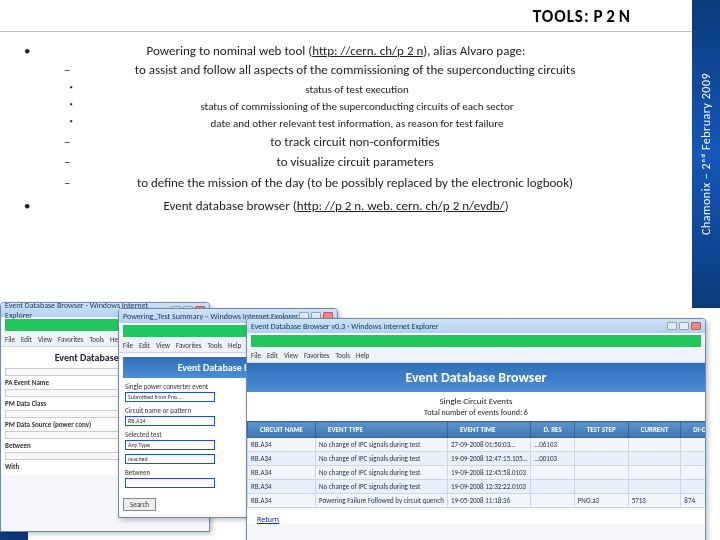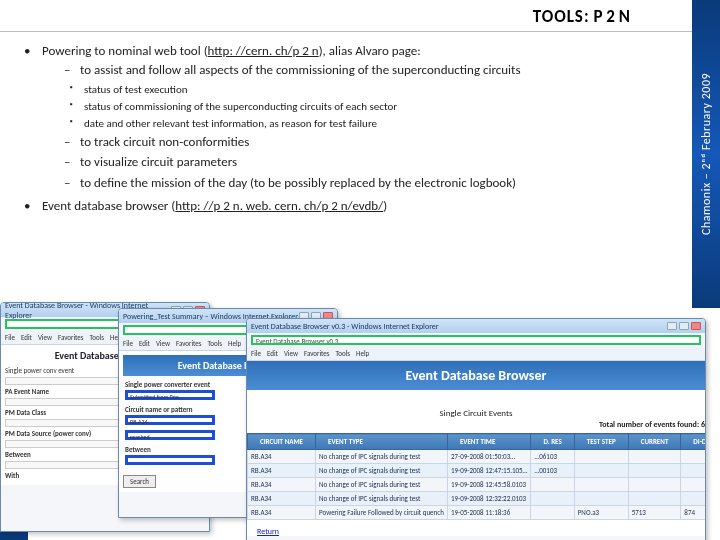--- a/index.html
+++ b/index.html
@@ -18,21 +18,21 @@
     font-size: 17px;
     font-weight: bold;
   }
   .header .tools-label { font-variant: small-caps; letter-spacing: 1px; }
   .content {
     padding: 10px 90px 6px 24px;
     font-size: 13px;
     color: #222;
     line-height: 1.45;
   }
-  ul.top { list-style: none; }
+  ul.top { list-style: none; text-align: center; }
   ul.top > li { position: relative; padding-left: 18px; margin-bottom: 4px; }
   ul.top > li::before { content: "•"; position: absolute; left: 0; top: 0; }
   ul.dash { list-style: none; margin-left: 22px; }
   ul.dash > li { position: relative; padding-left: 16px; margin-bottom: 2px; }
   ul.dash > li::before { content: "–"; position: absolute; left: 0; top: 0; }
   ul.box { list-style: none; margin-left: 28px; font-size: 11px; }
   ul.box > li { position: relative; padding-left: 14px; margin-bottom: 1px; }
   ul.box > li::before { content: "▪"; position: absolute; left: 0; top: 0; font-size: 8px; }
   .underline { text-decoration: underline; }
 
@@ -88,41 +88,41 @@
   .win .titlebar .wbtn.close { background:#e88; border-color:#c55; }
   .win .toolbar {
     background:#eef3fa;
     border-bottom:1px solid #cbd6e4;
     padding:2px 4px;
     font-size:7px;
     color:#333;
     display:flex; gap:6px;
   }
   .win .addr {
-    background:#fff; border:2px solid #22c55e; margin:2px 4px; height:10px;
+    background:#fff; border:6px solid #22c55e; margin:2px 4px; height:10px;
     font-size:7px; padding:0 3px; color:#444; overflow:hidden; white-space:nowrap;
   }
   .win .body { background:#fff; padding:4px; font-size:7px; color:#333; }
 
   
   #win1 { left: 0px;  top: 0px;  width: 210px; height: 230px; z-index:1; }
   #win2 { left: 118px; top: 6px; width: 220px; height: 210px; z-index:2; }
   #win3 { left: 246px; top: 16px;  width: 460px; height: 232px; z-index:3; }
 
   
   .w2-banner { background: linear-gradient(#2e6fb8,#4c8ed6); color:#fff; text-align:center; padding:4px 0; font-size:10px; font-weight:bold; }
   .w2-section { margin:4px 2px; }
-  .w2-label { font-weight:bold; font-size:7px; margin-bottom:1px; }
-  .w2-input { border:3px solid #1d4ed8; background:#fff; height:10px; width:90px; font-size:6px; padding:0 2px; display:inline-block; }
+  .w2-label { font-weight:normal; font-size:7px; margin-bottom:1px; }
+  .w2-input { border:1px solid #1d4ed8; background:#fff; height:10px; width:90px; font-size:6px; padding:0 2px; display:inline-block; }
   .w2-btn { display:inline-block; border:1px solid #888; background:#eee; padding:1px 6px; font-size:7px; margin-top:4px; }
 
   
   .w3-banner { background: linear-gradient(#2e6fb8,#4c8ed6); color:#fff; text-align:center; padding:6px 0; font-size:14px; font-weight:bold; }
-  .w3-sub { text-align:center; font-size:9px; padding:17px 0 1px; color:#222; }
-  .w3-count { text-align:right; font-size:8px; padding-bottom:4px; color:#222;font-weight:bold; }
+  .w3-sub { text-align:center; font-size:9px; padding:3px 0 1px; color:#222; }
+  .w3-count { text-align:center; font-size:8px; padding-bottom:4px; color:#222; }
   table.evt { width:96%; margin:0 auto; border-collapse:collapse; font-size:7px; }
   table.evt th { background: linear-gradient(#5c93cc,#3f78b5); color:#fff; padding:3px 12px; border:1px solid #39659a; font-size:7px; text-align:left; white-space:nowrap; }
   table.evt td { background:#f2f6fb; border:1px solid #cbd6e4; padding:2px 3px; color:#235; white-space:nowrap; }
   table.evt tr:nth-child(even) td { background:#e8f0f9; }
   .w3-return { margin:6px 10px; }
   .w3-return a { color:#12c; text-decoration:underline; font-size:8px; }
 
   
   .w1-blur { filter: blur(.4px); color:#888; line-height:1.3; }
   .w1-box { border:1px solid #ccc; background:#f8f8f8; height:8px; margin:2px 0; width:80%; }
@@ -177,21 +177,20 @@
     <div class="toolbar">
       <span>File</span>
       <span>Edit</span>
       <span>View</span>
       <span>Favorites</span>
       <span>Tools</span>
       <span>Help</span>
     </div>
     <div class="body w1-blur">
       <div style="font-size:10px;color:#223;font-weight:bold;text-align:center;margin-bottom:4px;">Event Database Browser</div>
-      <div>Single power conv event</div>
       <div class="w1-box"></div>
       <div style="font-weight:bold">PA Event Name</div>
       <div class="w1-box"></div>
       <div style="font-weight:bold">PM Data Class</div>
       <div class="w1-box"></div>
       <div style="font-weight:bold">PM Data Source (power conv)</div>
       <div class="w1-box"></div>
       <div style="font-weight:bold">Between</div>
       <div class="w1-box"></div>
       <div style="font-weight:bold">With</div>
@@ -218,20 +217,24 @@
     </div>
     <div class="body">
       <div class="w2-banner">Event Database Browser</div>
       <div class="w2-section">
         <div class="w2-label">Single power converter event</div>
         <div class="w2-input">Submitted from Pno…</div>
       </div>
       <div class="w2-section">
         <div class="w2-label">Circuit name or pattern</div>
         <div class="w2-input">RB.A34</div>
+      </div>
+      <div class="w2-section">
+        <div class="w2-label">Selected test</div>
+        <div class="w2-input">Any Type</div>
       </div>
       <div class="w2-section">
         <div class="w2-input">reached</div>
       </div>
       <div class="w2-section">
         <div class="w2-label">Between</div>
         <div class="w2-input"></div>
       </div>
       <div class="w2-btn">Search</div>
     </div>

